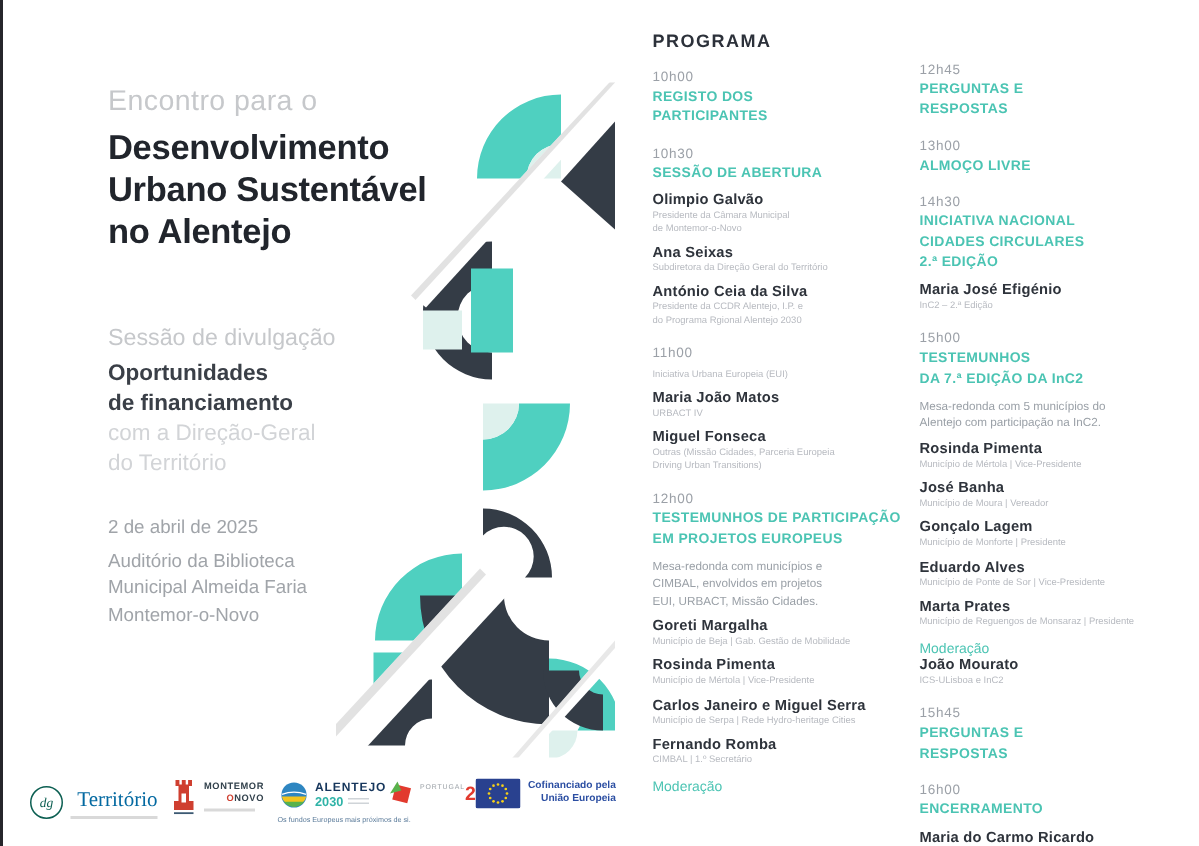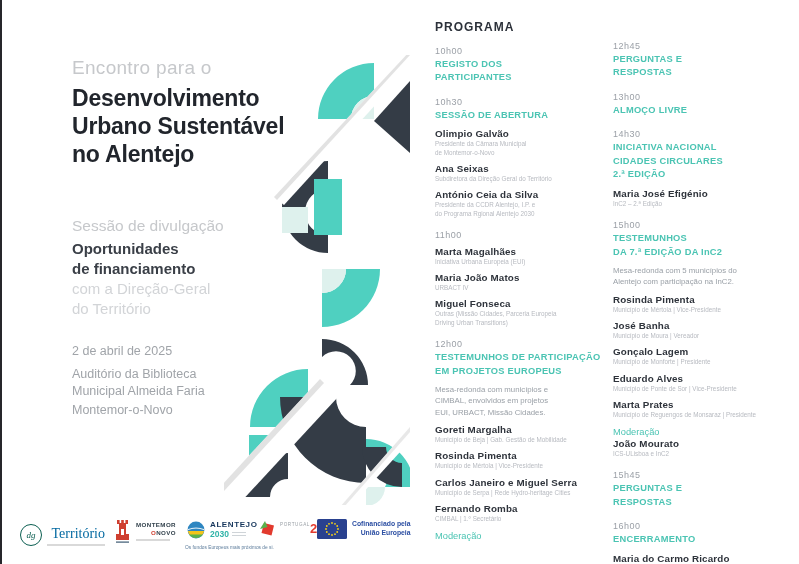--- a/index.html
+++ b/index.html
@@ -144,21 +144,20 @@
         </div>
         <div class="speaker">
           <div class="name">António Ceia da Silva</div>
           <div class="role">Presidente da CCDR Alentejo, I.P. e
 do Programa Rgional Alentejo 2030</div>
         </div>
       </div>
       <div class="block">
         <div class="time">11h00</div>
         <div class="speaker">
-          <div class="name">Marta Magalhães</div>
           <div class="role">Iniciativa Urbana Europeia (EUI)</div>
         </div>
         <div class="speaker">
           <div class="name">Maria João Matos</div>
           <div class="role">URBACT IV</div>
         </div>
         <div class="speaker">
           <div class="name">Miguel Fonseca</div>
           <div class="role">Outras (Missão Cidades, Parceria Europeia
 Driving Urban Transitions)</div>

